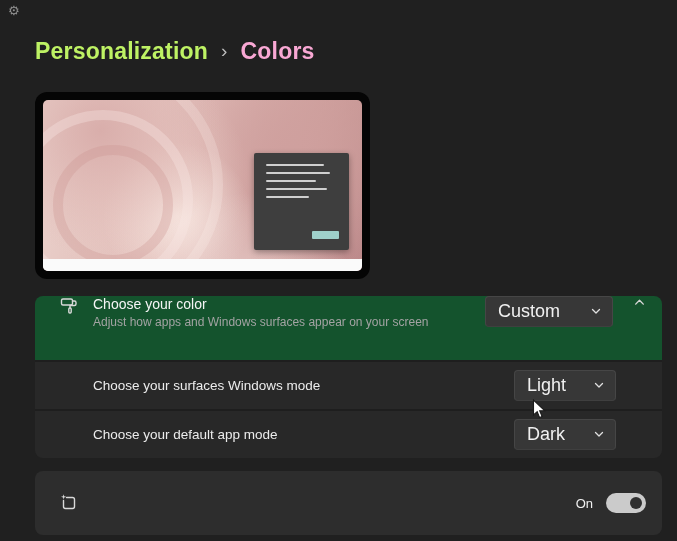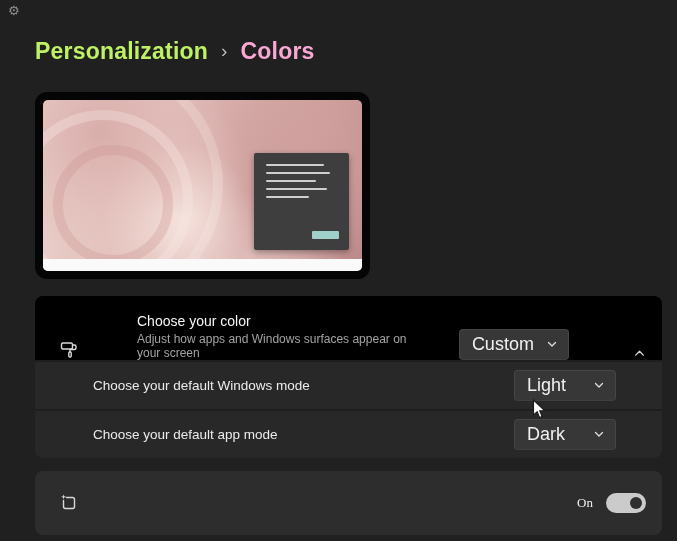--- a/index.html
+++ b/index.html
@@ -78,25 +78,24 @@
     position:absolute; left:0; right:0; bottom:0; height:12px;
     background:#fafafa;
   }
 
   
   .group {
     position:absolute; left:35px; top:296px; width:627px;
     border-radius:8px; overflow:hidden;
   }
   .row-header {
-    height:64px; background:#000000;
-    display:flex; align-items:flex-end;
+    height:64px; background:#14532d;
+    display:flex; align-items:flex-start;
     padding:0 16px 0 24px;
     cursor:default;
-    gap:44px;
   }
   .row-icon { width:20px; height:20px; flex:0 0 auto; margin-right:14px; display:flex; align-items:center; justify-content:center; }
   .row-texts { display:flex; flex-direction:column; gap:3px; }
   .row-title { font-size:14px; color:#f5f5f5; }
   .row-sub { font-size:12px; color:#a3a3a3; }
 
   .dropdown {
     margin-left:auto;
     height:31px; border-radius:4px;
     background:#373737;
@@ -120,21 +119,21 @@
     padding-left:58px;
   }
   .subrow-label { font-size:13.5px; color:#ececec; }
 
   .card-transparency {
     position:absolute; left:35px; top:471px; width:627px; height:64px;
     background:#2d2d2d; border-radius:8px;
     display:flex; align-items:center;
     padding:0 16px 0 24px;
   }
-  .state-label { margin-left:auto; font-size:13px; color:#f1f1f1; margin-right:13px;font-family:Liberation Serif, serif; }
+  .state-label { margin-left:auto; font-size:13px; color:#f1f1f1; margin-right:13px; }
   .toggle {
     width:40px; height:20px; border-radius:10px;
     background:#cbcbcb;
     position:relative; cursor:pointer; flex:0 0 auto;
   }
   .toggle-knob {
     position:absolute; right:4px; top:4px;
     width:12px; height:12px; border-radius:50%;
     background:#2f2f2f;
   }
@@ -192,21 +191,21 @@
       </span>
     </div>
     <span class="expander-chevron">
       <svg width="13" height="13" viewBox="0 0 12 12">
           <path d="M2.5 7.5 L6 4 L9.5 7.5" stroke="#d6d6d6" fill="none" stroke-width="1.3" stroke-linecap="round" stroke-linejoin="round"></path>
         </svg>
     </span>
   </div>
 
   <div class="subrow">
-    <span class="subrow-label">Choose your default Windows mode</span>
+    <span class="subrow-label">Choose your surfaces Windows mode</span>
     <div class="dropdown dd-sub">
       <span class="dd-value">Light</span>
       <span>
         <svg width="12" height="12" viewBox="0 0 12 12">
             <path d="M2.5 4.5 L6 8 L9.5 4.5" stroke="#e0e0e0" fill="none" stroke-width="1.3" stroke-linecap="round" stroke-linejoin="round"></path>
           </svg>
       </span>
     </div>
   </div>
 

